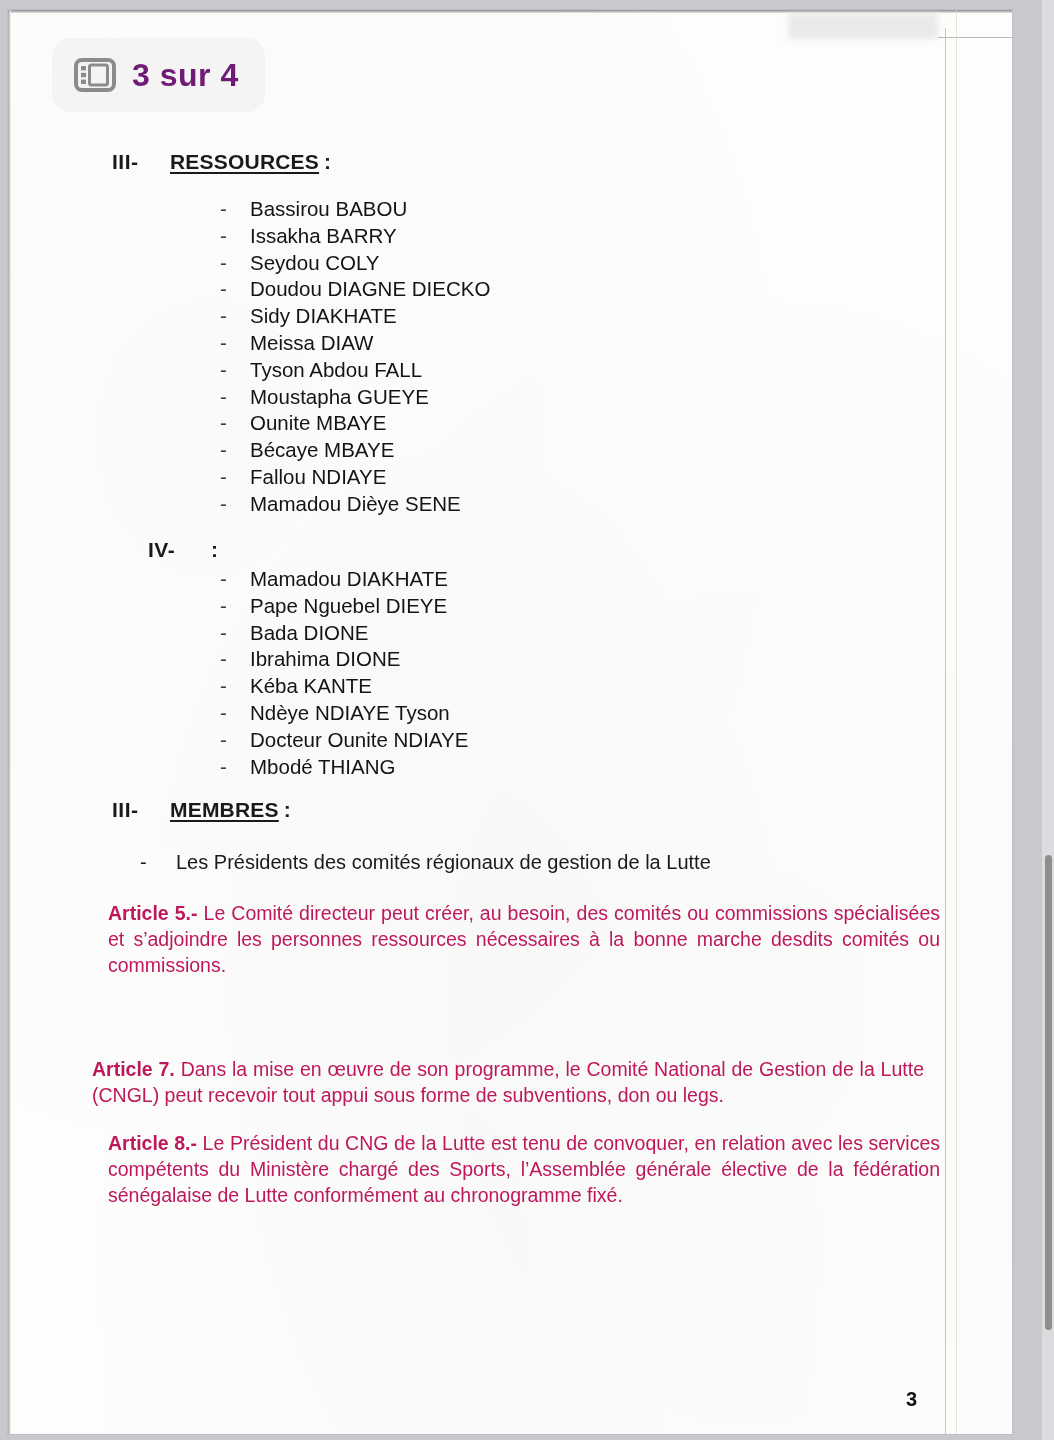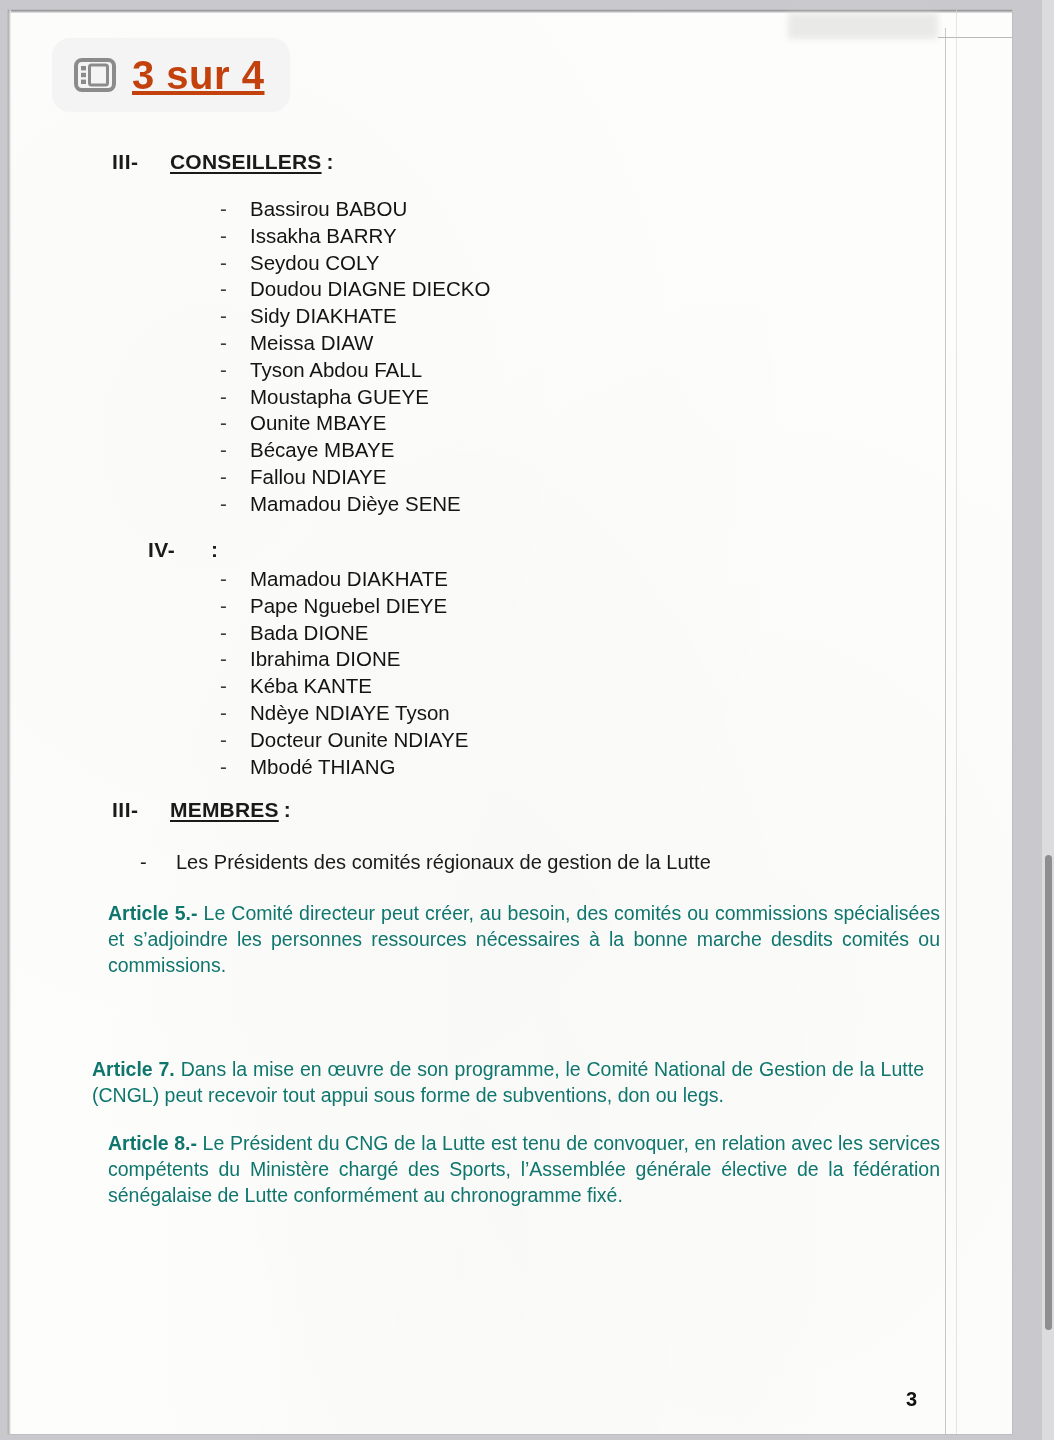--- a/index.html
+++ b/index.html
@@ -118,27 +118,26 @@
     border-radius: 18px;
     z-index: 40;
   }
   #page-badge .badge-icon {
     width: 42px;
     height: 34px;
     flex: 0 0 auto;
     display: block;
   }
   #page-badge .badge-label {
-    font-size: 40px;
+    font-size: 32px;
     font-weight: bold;
-    color: #c2410c;
+    color: #701a75;
     letter-spacing: .5px;
     line-height: 1;
     white-space: nowrap;
-    text-decoration: underline;
   }
 
   
   #doc-body {
     position: absolute;
     left: 0;
     top: 0;
     width: 1048px;
     height: 1424px;
     color: #1a1a1a;
@@ -198,21 +197,21 @@
     width: 36px;
     flex: 0 0 auto;
   }
 
   p.article {
     position: absolute;
     margin: 0;
     font-size: 19.5px;
     line-height: 26px;
     text-align: justify;
-    color: #0f766e;
+    color: #be185d;
     hyphens: none;
   }
   p.article .art-label {
     font-weight: bold;
   }
 
   #page-number {
     position: absolute;
     left: 898px;
     top: 1378px;
@@ -253,21 +252,21 @@
     <div id="scan-smudge"></div>
     <div id="scan-rule-top"></div>
     <div id="scan-fold-line"></div>
     <div id="scan-fold-line2"></div>
     <div id="paper-grain"></div>
 
     <div id="doc-body">
 
       <div class="section-head" style="left:104px; top:140px;">
         <span class="numeral">III-</span>
-        <span class="title">CONSEILLERS</span>
+        <span class="title">RESSOURCES</span>
         <span class="colon">:</span>
       </div>
 
       <ul class="name-list" style="left:212px; top:186px;">
         <li>
             <span class="dash">-</span>
             <span>Bassirou BABOU</span>
           </li>
         <li>
             <span class="dash">-</span>

